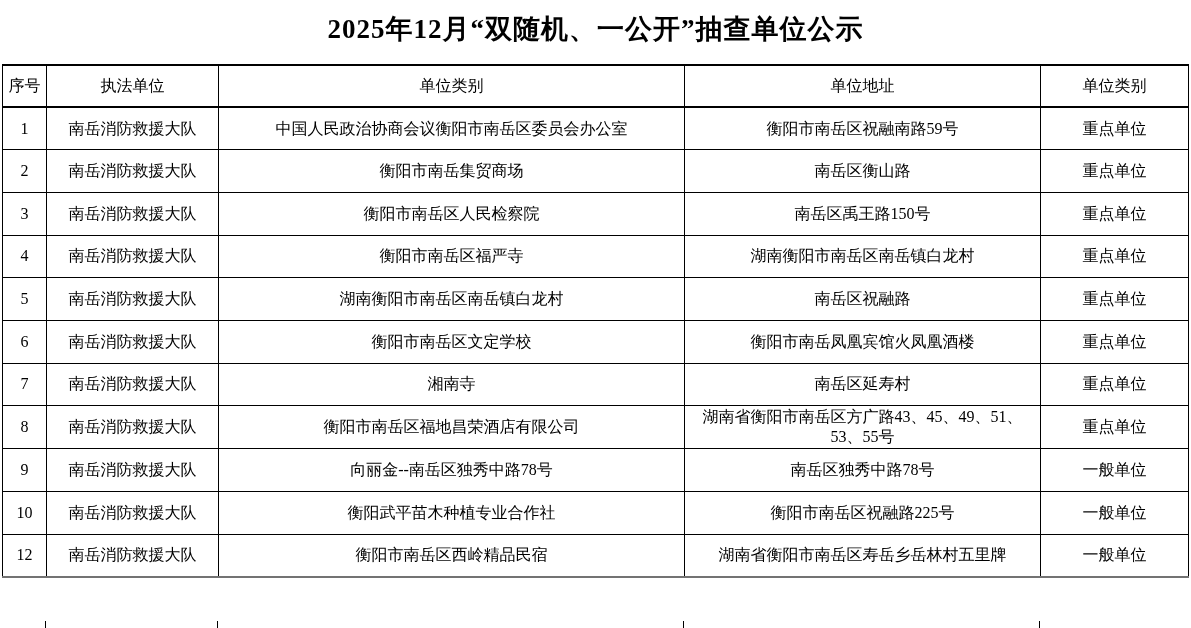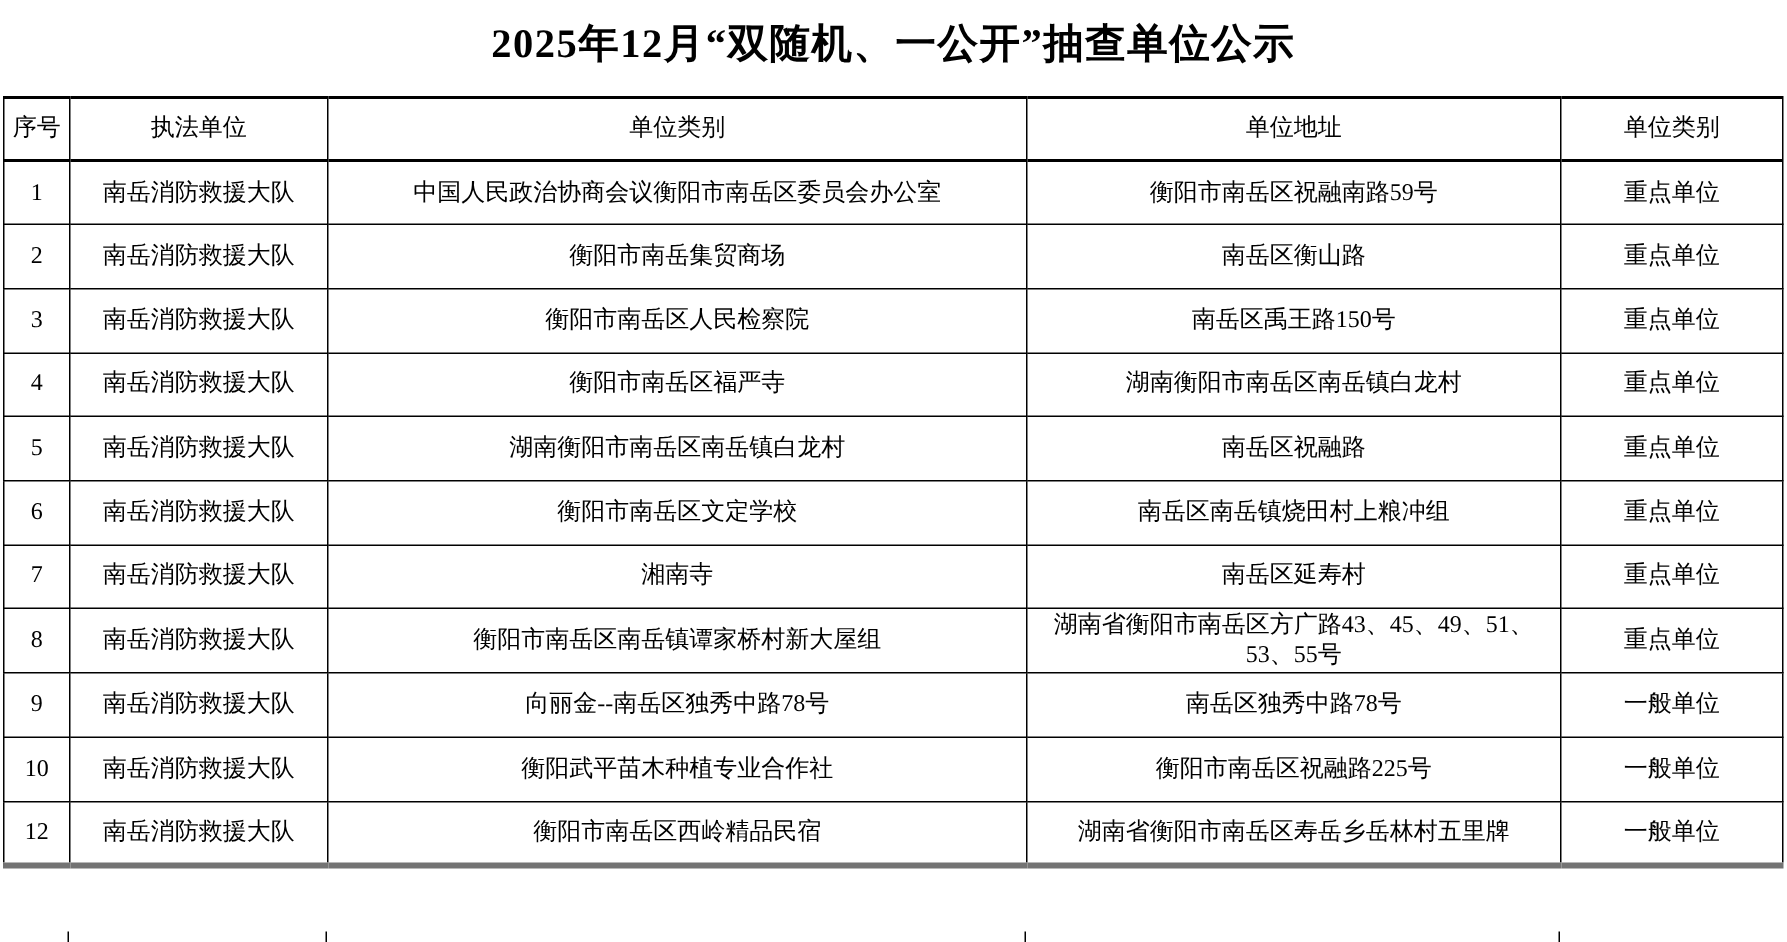--- a/index.html
+++ b/index.html
@@ -29,21 +29,21 @@
     border:1px solid #000;
     text-align:center;vertical-align:middle;
     font-weight:normal;
     padding:1px 4px;
     line-height:1.25;
     overflow:hidden;
   }
   table.grid thead tr{height:42px;}
   table.grid thead th{border-top:2px solid #000;border-bottom:2px solid #000;}
   table.grid tbody tr{height:42.7px;}
-  table.grid tbody tr:last-child td{border-bottom:4px solid #737373;}
+  table.grid tbody tr:last-child td{border-bottom:2px solid #737373;}
   
   .stub{position:absolute;top:621px;width:1px;height:7px;background:#000;}
 </style>
 </head>
 <body>
 
 <div class="page">
 
   <h1 class="title">2025年12月“双随机、一公开”抽查单位公示</h1>
 
@@ -97,34 +97,34 @@
     <td>5</td>
     <td>南岳消防救援大队</td>
     <td>湖南衡阳市南岳区南岳镇白龙村</td>
     <td>南岳区祝融路</td>
     <td>重点单位</td>
   </tr>
         <tr>
     <td>6</td>
     <td>南岳消防救援大队</td>
     <td>衡阳市南岳区文定学校</td>
-    <td>南岳区南岳镇烧田村上粮冲组</td>
+    <td>衡阳市南岳凤凰宾馆火凤凰酒楼</td>
     <td>重点单位</td>
   </tr>
         <tr>
     <td>7</td>
     <td>南岳消防救援大队</td>
     <td>湘南寺</td>
     <td>南岳区延寿村</td>
     <td>重点单位</td>
   </tr>
         <tr>
     <td>8</td>
     <td>南岳消防救援大队</td>
-    <td>衡阳市南岳区南岳镇谭家桥村新大屋组</td>
+    <td>衡阳市南岳区福地昌荣酒店有限公司</td>
     <td>湖南省衡阳市南岳区方广路43、45、49、51、53、55号</td>
     <td>重点单位</td>
   </tr>
         <tr>
     <td>9</td>
     <td>南岳消防救援大队</td>
     <td>向丽金--南岳区独秀中路78号</td>
     <td>南岳区独秀中路78号</td>
     <td>一般单位</td>
   </tr>

